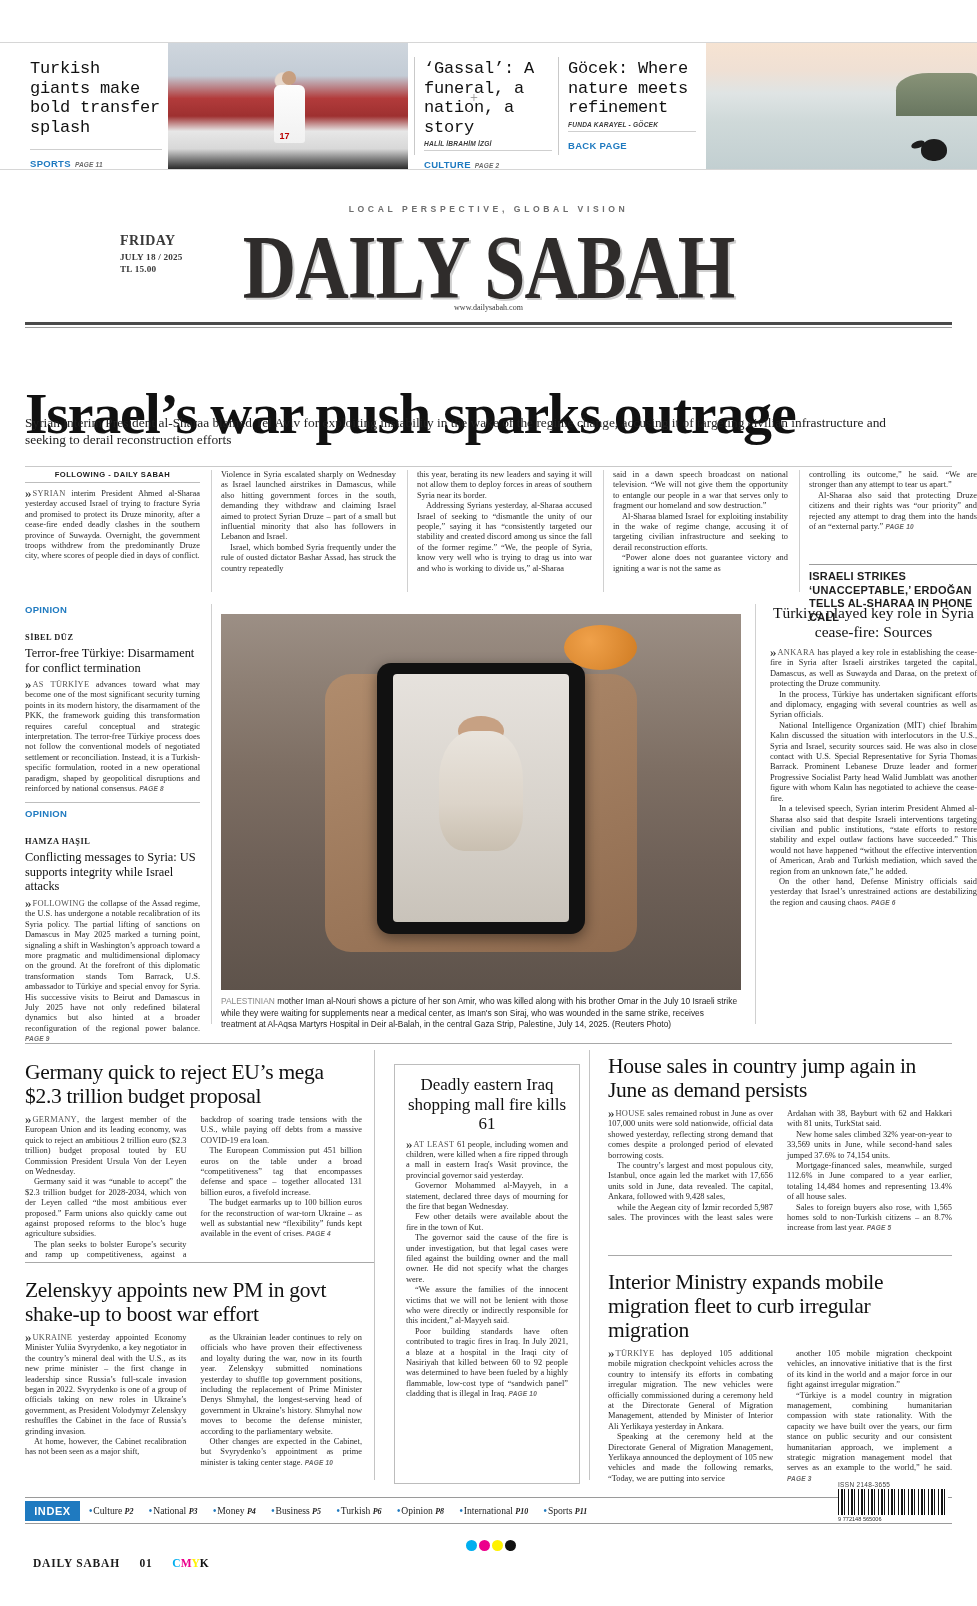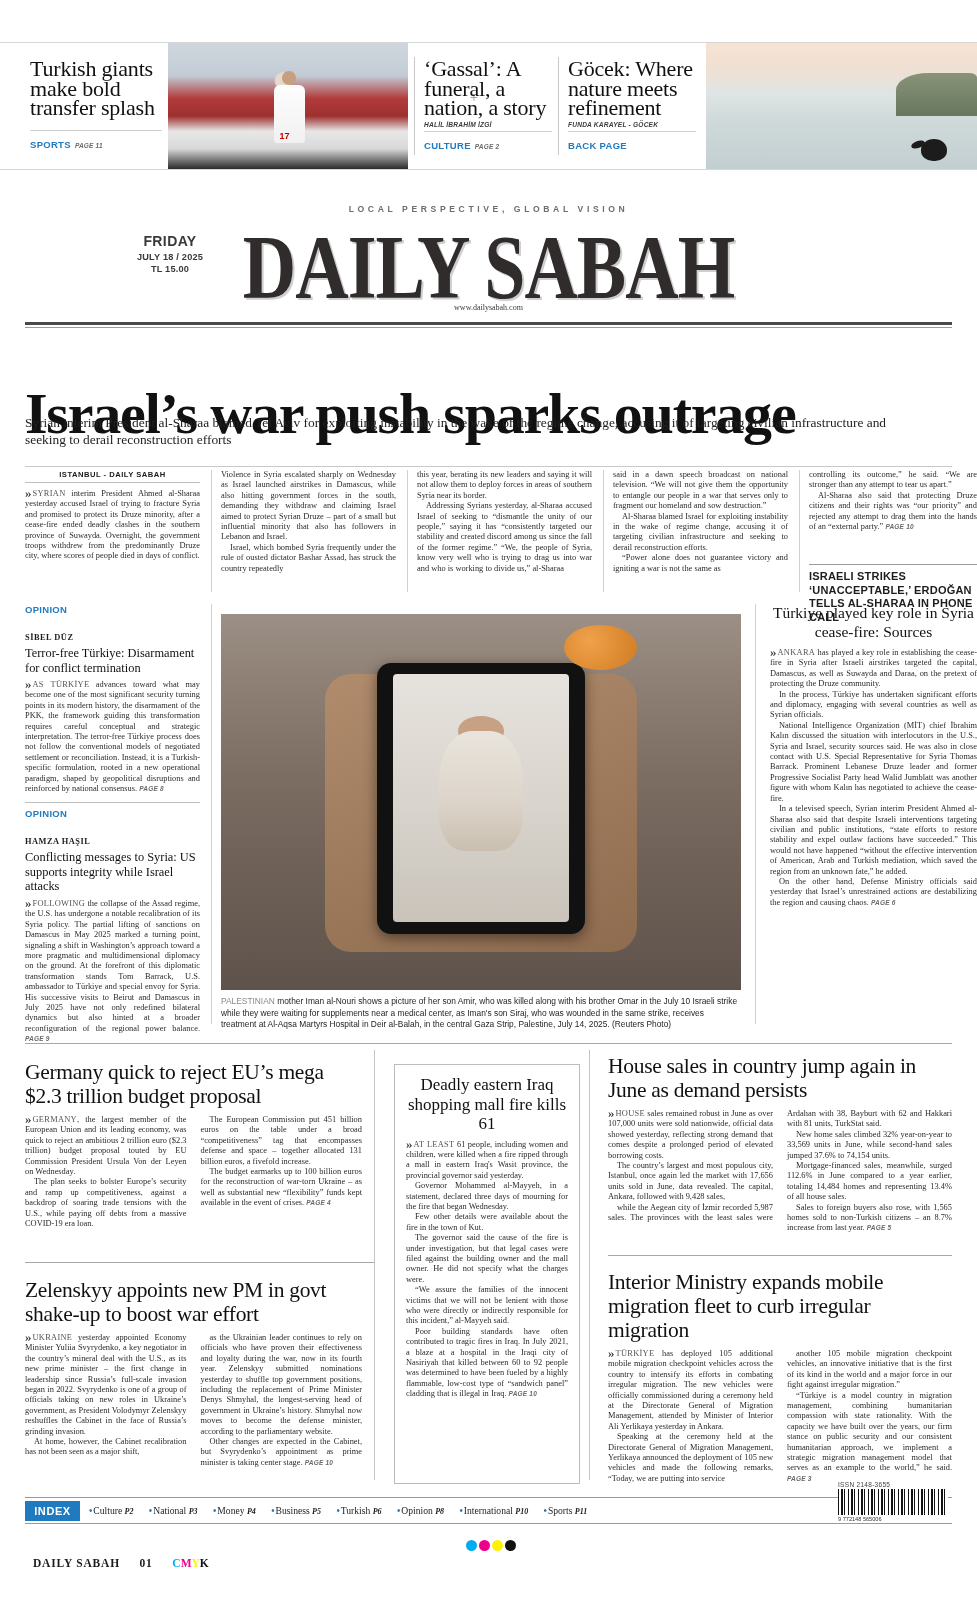--- a/index.html
+++ b/index.html
@@ -13,21 +13,21 @@
             -webkit-hyphens:auto;color:#2a2a2a;}
   .body-col p{margin:0;text-indent:9px;}
   .body-col p.first{text-indent:0;}
   .lead-in{font-variant:small-caps;letter-spacing:.3px;color:#555;}
   .chev{display:inline-block;color:#3b3b3b;font-size:13px;line-height:8px;
         font-weight:bold;vertical-align:-1px;letter-spacing:-3px;padding-right:4px;}
 
   
   .teaser{position:absolute;left:0;top:42px;width:977px;height:126px;
           border-top:1px solid #d6d6d6;border-bottom:1px solid #d6d6d6;}
-  .teaser .cellhead{font-size:22px;line-height:19.5px;letter-spacing:-.2px;color:#111;}
+  .teaser .cellhead{font-size:17px;line-height:19.5px;letter-spacing:-.2px;color:#111;font-family:Liberation Mono, monospace;}
   .teaser .sub{font-family:"Liberation Sans",sans-serif;font-style:italic;font-weight:bold;
                font-size:6.6px;color:#3c3c3c;letter-spacing:.2px;margin-top:3px;}
   .teaser .tbar{height:1px;background:#cfcfcf;margin:3px 0 3px 0;}
   .t1{position:absolute;left:30px;top:16px;width:132px;}
   .tphoto1{position:absolute;left:168px;top:0;width:240px;height:126px;overflow:hidden;}
   .t2{position:absolute;left:424px;top:16px;width:128px;}
   .t3{position:absolute;left:568px;top:16px;width:128px;}
   .tphoto2{position:absolute;left:706px;top:0;width:271px;height:126px;overflow:hidden;}
   .tdiv{position:absolute;top:14px;width:1px;height:98px;background:#c9c9c9;}
   .plusmark{position:absolute;color:#8e8e8e;font-size:14px;line-height:14px;}
@@ -35,22 +35,22 @@
   
   .masthead{position:absolute;left:0;top:196px;width:977px;height:125px;}
   .tagline{position:absolute;left:0;right:0;top:8px;text-align:center;
            font-family:"Liberation Sans",sans-serif;font-size:8.6px;font-weight:bold;
            letter-spacing:3.6px;color:#6d6d6d;}
   .nameplate{position:absolute;left:0;right:0;top:20px;text-align:center;
              font-family:"Liberation Serif",serif;font-weight:bold;font-size:74px;
              letter-spacing:-1px;color:#2f2c2b;
              transform:scaleY(1.22);transform-origin:top center;
              text-shadow:2px 2px 0 #cfcfcf;}
-  .dateblock{position:absolute;left:120px;top:37px;width:100px;text-align:center;
-             font-family:Liberation Sans, sans-serif;color:#3a3a3a;}
+  .dateblock{position:absolute;left:120px;top:37px;width:100px;text-align:left;
+             font-family:Liberation Serif, serif;color:#3a3a3a;}
   .dateblock .d1{font-size:14px;font-weight:bold;letter-spacing:.4px;}
   .dateblock .d2{font-size:9.2px;font-weight:bold;margin-top:3px;letter-spacing:.2px;}
   .dateblock .d3{font-size:9.2px;font-weight:bold;margin-top:2px;letter-spacing:.2px;}
   .weburl{position:absolute;left:0;right:0;top:107px;text-align:center;
           font-size:8px;color:#3a3a3a;}
   .mast-rule{position:absolute;left:25px;top:322px;width:927px;height:3px;background:#4a4a4a;}
   .mast-rule2{position:absolute;left:25px;top:327px;width:927px;height:1px;background:#9a9a9a;}
 
   
   .headline{position:absolute;left:25px;top:345px;width:927px;
@@ -249,21 +249,21 @@
   <div class="subhead">Syrian interim President al-Sharaa blamed Tel Aviv for exploiting instability in the wake of the regime change, accusing it of targeting civilian infrastructure and seeking to derail reconstruction efforts</div>
   <div class="lead-rule"></div>
 
   <div class="lead-cols">
     <div class="vr" style="left:186px;"></div>
     <div class="vr" style="left:382px;"></div>
     <div class="vr" style="left:578px;"></div>
     <div class="vr" style="left:774px;"></div>
 
     <div class="lcol c1">
-      <div class="dateline">ISTANBUL - DAILY SABAH</div>
+      <div class="dateline">FOLLOWING - DAILY SABAH</div>
       <div class="body-col">
         <p class="first"><span class="chev">»</span><span class="lead-in">SYRIAN</span><span> interim President Ahmed al-Sharaa yesterday accused Israel of trying to fracture Syria and promised to protect its Druze minority, after a cease-fire ended deadly clashes in the southern province of Suwayda. Overnight, the government troops withdrew from the predominantly Druze city, where scores of people died in days of conflict.</span></p>
       </div>
     </div>
 
     <div class="lcol c2">
       <div class="body-col">
         <p class="first">Violence in Syria escalated sharply on Wednesday as Israel launched airstrikes in Damascus, while also hitting government forces in the south, demanding they withdraw and claiming Israel aimed to protect Syrian Druze – part of a small but influential minority that also has followers in Lebanon and Israel.</p>
         <p>Israel, which bombed Syria frequently under the rule of ousted dictator Bashar Assad, has struck the country repeatedly</p>
       </div>
@@ -356,20 +356,21 @@
   <div class="lower">
     <div class="vr" style="left:349px;top:0;height:430px;"></div>
     <div class="vr" style="left:564px;top:0;height:430px;"></div>
     <div class="hr" style="left:0;top:212px;width:349px;"></div>
     <div class="hr" style="left:583px;top:205px;width:344px;"></div>
 
     <div class="blk" style="left:0;top:10px;width:337px;">
       <div class="sec-title">Germany quick to reject EU’s mega $2.3 trillion budget proposal</div>
       <div class="body-col twocol">
         <p class="first"><span class="chev">»</span><span class="lead-in">GERMANY</span><span>, the largest member of the European Union and its leading economy, was quick to reject an ambitious 2 trillion euro ($2.3 trillion) budget proposal touted by EU Commission President Ursula Von der Leyen on Wednesday.</span></p>
+        <p>Germany said it was “unable to accept” the $2.3 trillion budget for 2028-2034, which von der Leyen called “the most ambitious ever proposed.” Farm unions also quickly came out against proposed reforms to the bloc’s huge agriculture subsidies.</p>
         <p>The plan seeks to bolster Europe’s security and ramp up competitiveness, against a backdrop of soaring trade tensions with the U.S., while paying off debts from a massive COVID-19 era loan.</p>
         <p>The European Commission put 451 billion euros on the table under a broad “competitiveness” tag that encompasses defense and space – together allocated 131 billion euros, a fivefold increase.</p>
         <p><span>The budget earmarks up to 100 billion euros for the reconstruction of war-torn Ukraine – as well as substantial new “flexibility” funds kept available in the event of crises.</span> <span class="pg">PAGE 4</span></p>
       </div>
     </div>
 
     <div class="blk" style="left:0;top:228px;width:337px;">
       <div class="sec-title">Zelenskyy appoints new PM in govt shake-up to boost war effort</div>
       <div class="body-col twocol">
         <p class="first"><span class="chev">»</span><span class="lead-in">UKRAINE</span><span> yesterday appointed Economy Minister Yuliia Svyrydenko, a key negotiator in the country’s mineral deal with the U.S., as its new prime minister – the first change in leadership since Russia’s full-scale invasion began in 2022. Svyrydenko is one of a group of officials taking on new roles in Ukraine’s government, as President Volodymyr Zelenskyy reshuffles the Cabinet in the face of Russia’s grinding invasion.</span></p>

